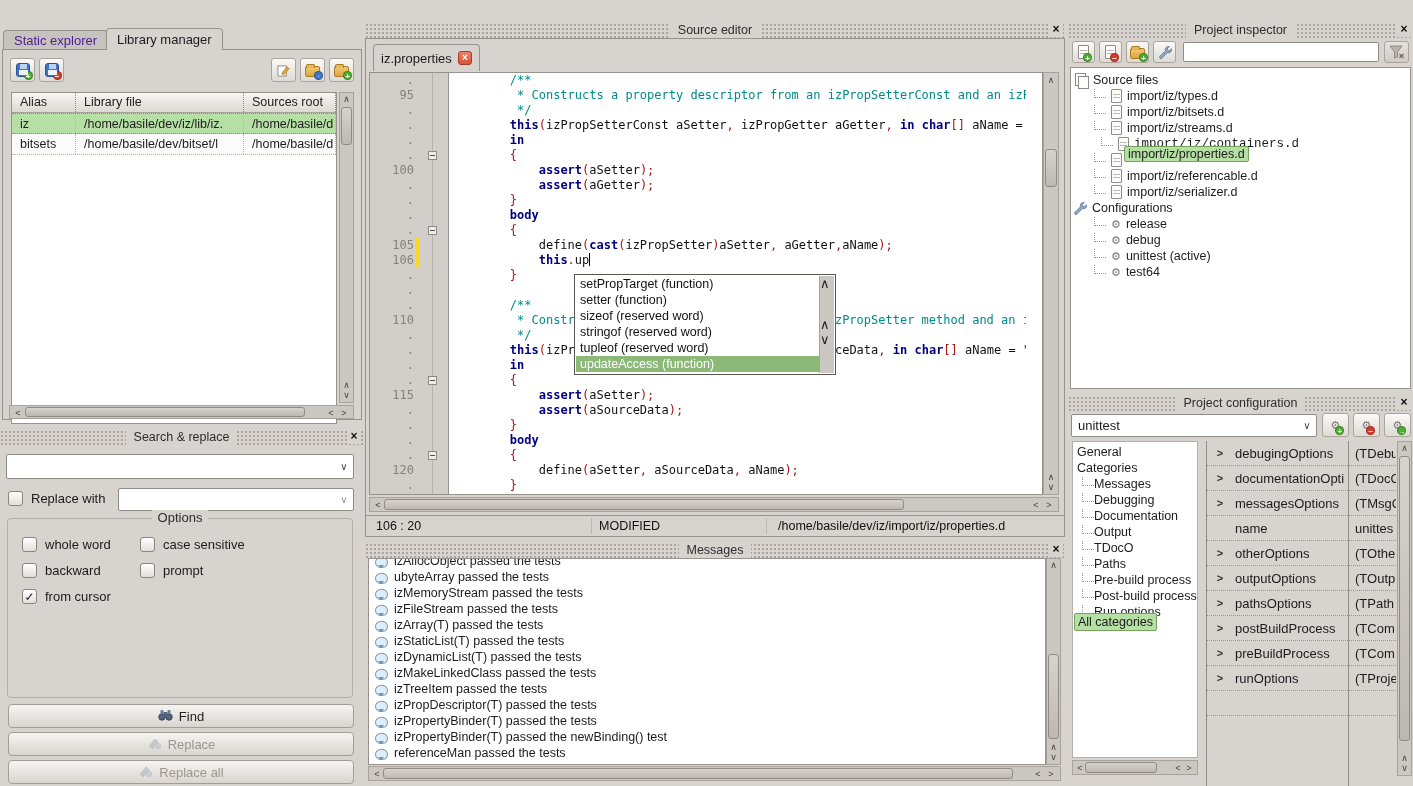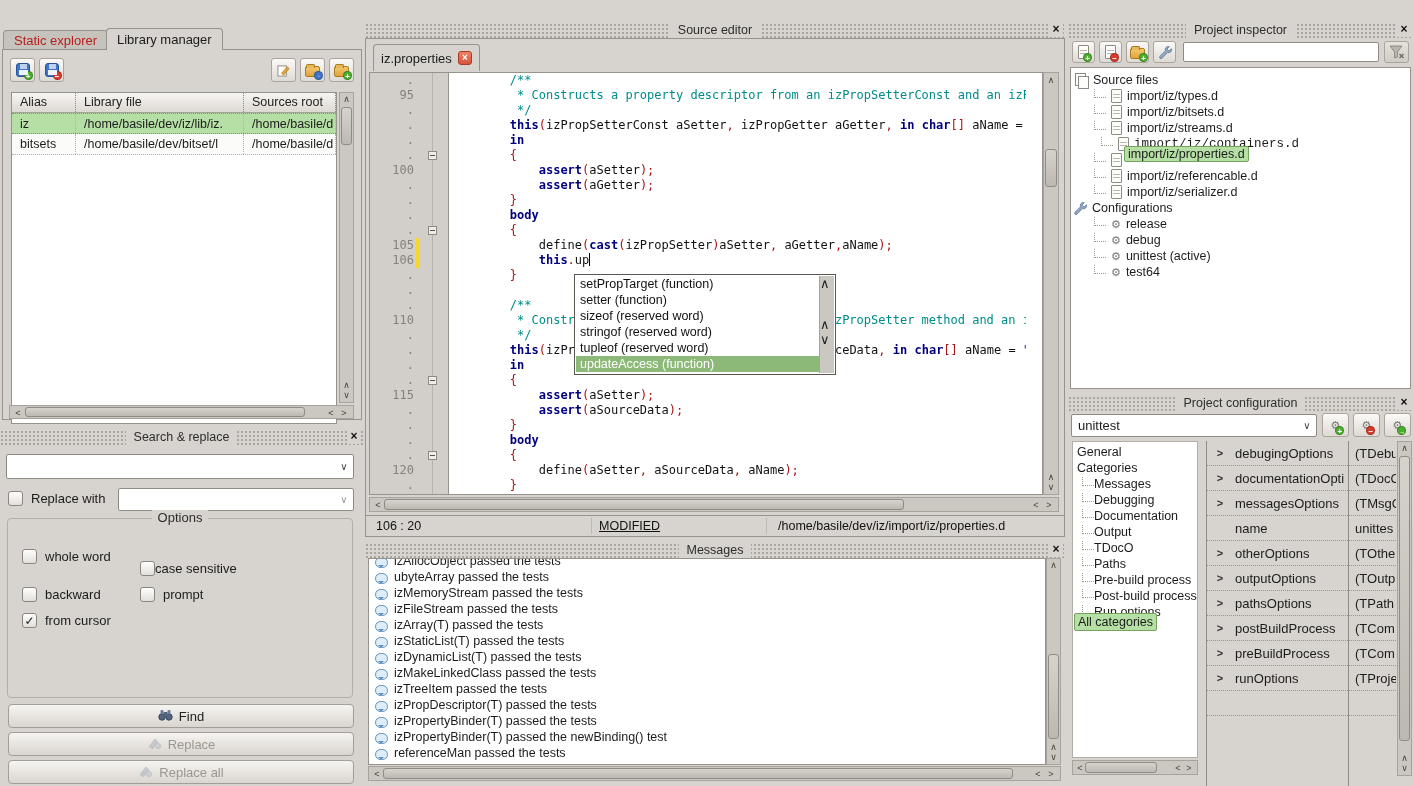--- a/index.html
+++ b/index.html
@@ -35,21 +35,21 @@
   .sb .arr { position:absolute; color:#4a463f; font-size:9px; line-height:10px; text-align:center; width:100%; }
   .sbh .arr { width:12px; height:100%; line-height:14px; }
 
   
   #menubar { position:absolute; left:0; top:0; width:1413px; height:19px; background:#d7d3ce; border-bottom:1px solid #c2beb8; display:flex; align-items:center; }
   #menubar .mi { padding:0 11px; font-size:13px; color:#111; }
 
   
   .tab { position:absolute; border:1px solid #96928c; border-bottom:none; border-radius:4px 4px 0 0; padding:0 10px;
     font-size:13px; display:flex; align-items:center; }
-  .tab.inactive { background:#c6c2bc; height:20px; top:30px; color:#b91c1c; }
+  .tab.inactive { background:#c6c2bc; height:20px; top:30px; color:#4c1d95; }
   .tab.active { background:#d7d3ce; height:22px; top:28px; z-index:3; }
 
   
   #libtable { position:absolute; left:8px; top:42px; width:326px; border:1px solid #96928c; background:#fff; }
   .lt-head { display:flex; height:20px; background:linear-gradient(#f8f6f3,#dcd8d2); border-bottom:1px solid #a7a39c; }
   .lt-head .c { font-size:12.5px; color:#222; padding:2px 8px; border-right:1px dotted #8a867f; overflow:hidden; white-space:nowrap; }
   .lt-row { display:flex; height:21px; border-bottom:1px dotted #b5b1aa; background:#fbfbfa; }
   .lt-row .c { font-size:12.5px; padding:3px 8px; border-right:1px dotted #b5b1aa; overflow:hidden; white-space:nowrap; }
   .lt-row.sel { background:#b5dfa4; border-top:1px dotted #6f9e5b; border-bottom:1px dotted #6f9e5b; }
   .c0{width:64px;} .c1{width:168px;} .c2{flex:1;}
@@ -214,21 +214,21 @@
     <span class="cval"></span>
       <span class="carrow" style="color:#9b978f;">∨</span>
   </div>
   <div class="groupbox" style="left:7px; top:518px; width:346px; height:180px;">
     <div class="legend"><span>Options</span></div>
     <div id="optgrid" style="position: absolute; left: 14px; top: 18px; right: 8px; display: grid; grid-template-columns: 118px 1fr; row-gap: 11px;">
         <div style="display: flex; align-items: center; gap: 8px;">
           <span class="chk"></span>
           <span>whole word</span>
         </div>
-        <div style="display: flex; align-items: center;  margin-top: 24px;">
+        <div style="display: flex; align-items: center; gap: 8px;">
           <span class="chk"></span>
           <span>case sensitive</span>
         </div>
         <div style="display: flex; align-items: flex-start; gap: 8px;">
           <span class="chk"></span>
           <span>backward</span>
         </div>
         <div style="display: flex; align-items: center; gap: 8px;">
           <span class="chk"></span>
           <span>prompt</span>
@@ -371,21 +371,21 @@
     <div class="sb sbh" style="left:3px; top:458px; width:690px; height:15px;">
       <div class="arr" style="left:2px;">&lt;</div>
       <div class="thumb" style="top:1px; bottom:1px; left:14px; width:520px;"></div>
       <div class="arr" style="right:16px;">&lt;</div>
         <div class="arr" style="right:3px;">&gt;</div>
     </div>
   </div>
   <div id="statusbar">
     <span class="seg" style="left:10px;">106 : 20</span>
     <span class="sep" style="left:225px;"></span>
-    <span class="seg" style="left:233px;text-decoration:underline;">MODIFIED</span>
+    <span class="seg" style="left:233px;">MODIFIED</span>
     <span class="sep" style="left:400px;"></span>
     <span class="seg" style="left:412px;">/home/basile/dev/iz/import/iz/properties.d</span>
   </div>
 
   <div class="titlebar" style="left:365px; top:542px; width:700px;">
     <span class="tlabel">Messages</span>
     <span class="tclose">×</span>
   </div>
   <div id="msg-list">
       <div class="msg-row" style="margin-top: -6px;">

